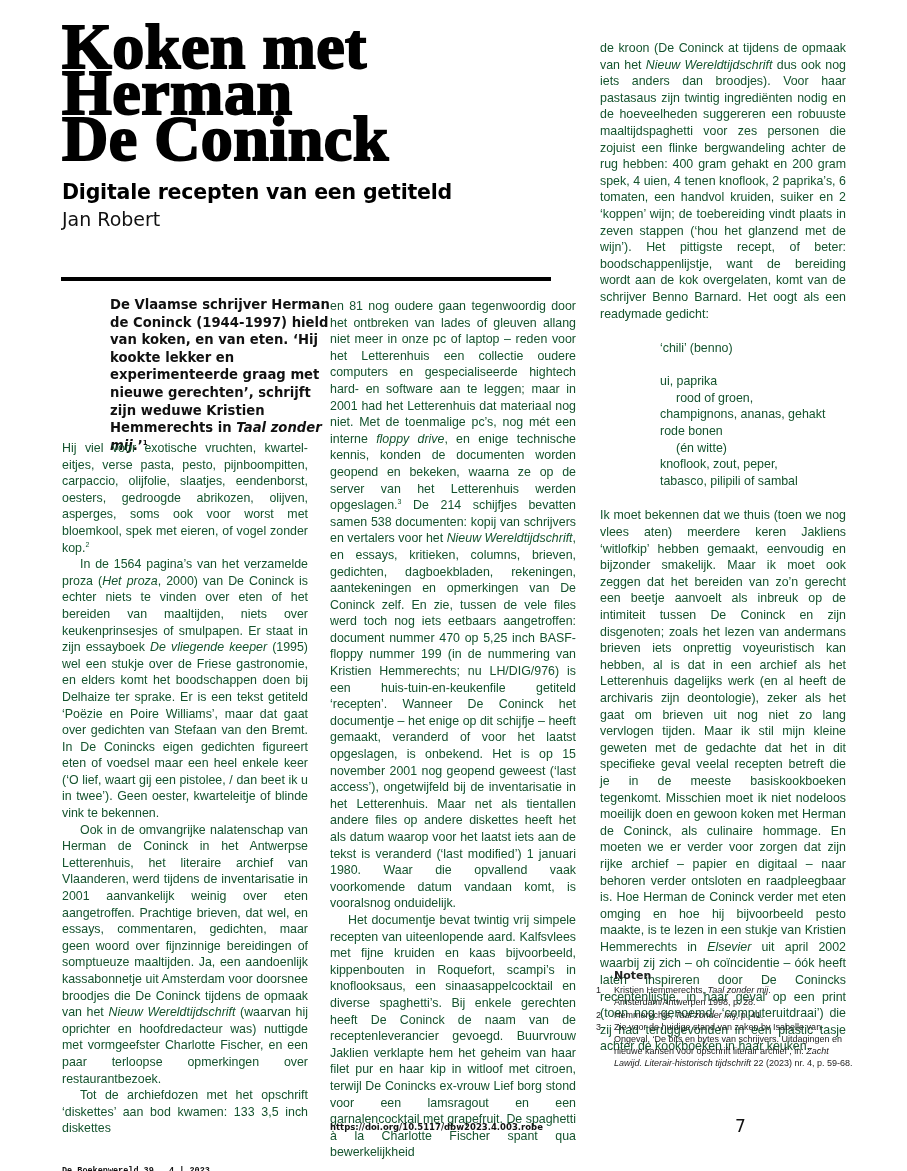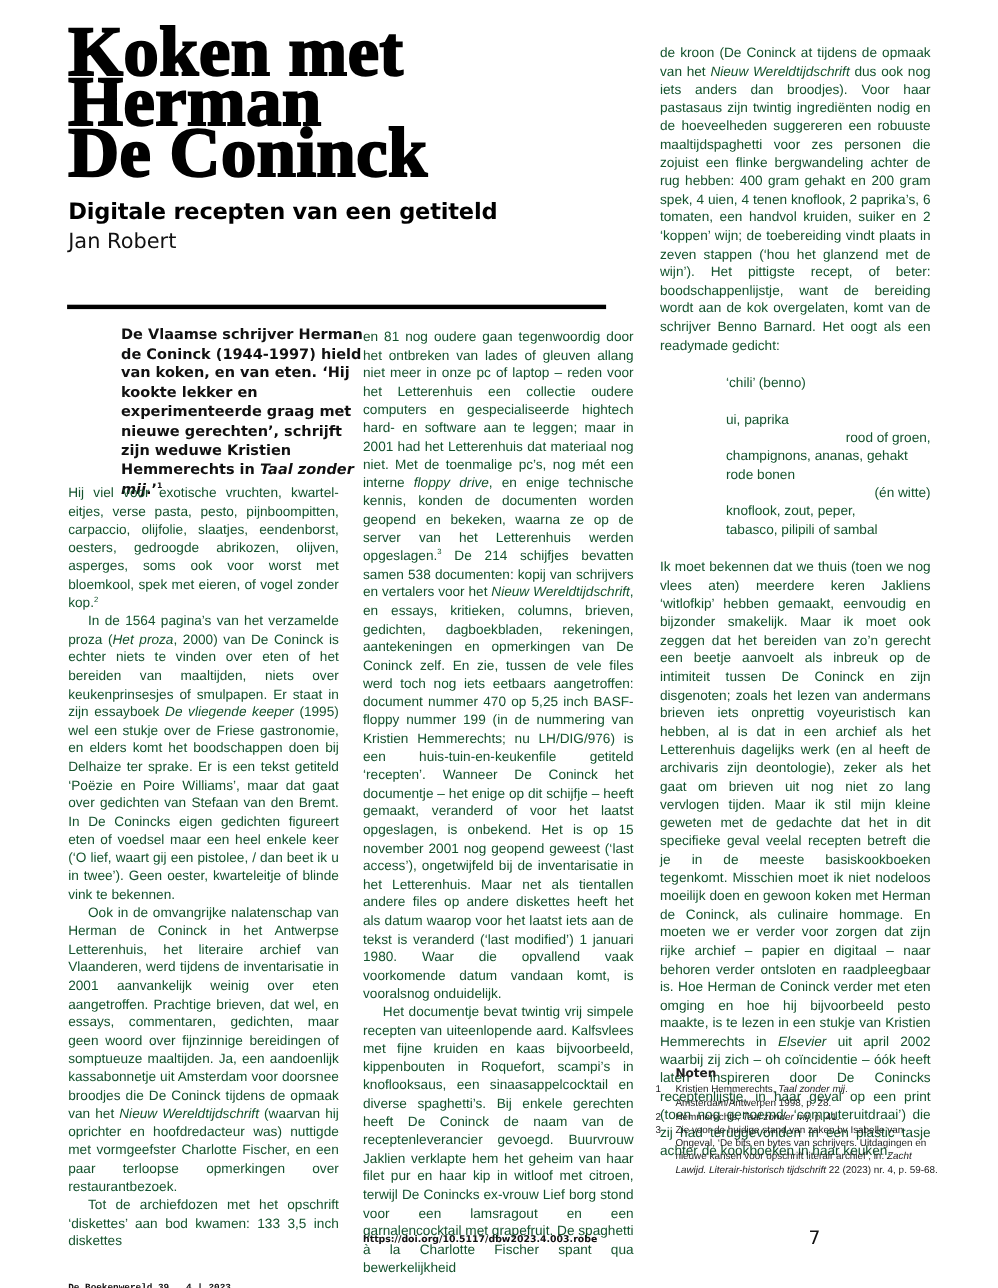--- a/index.html
+++ b/index.html
@@ -29,21 +29,21 @@
       position: absolute; left: 62px; top: 296px; width: 228px;
       font-family: "DejaVu Sans", sans-serif; font-weight: bold; font-size: 13.2px; line-height: 17.6px; color: #111; margin-left: 48px;
     }
     .lede i { font-style: italic; }
     .c1 { left: 62px; top: 440px; width: 246px; }
     .c2 { left: 330px; top: 298px; width: 246px; }
     .c3 { left: 600px; top: 40px; width: 246px; }
     sup { font-size: 7px; vertical-align: super; line-height: 0; }
     .poem { margin: 18px 0 18px 16px; font-family: "Liberation Sans", sans-serif; font-size: 12.4px; line-height: 16.6px; }
     .poem .line { white-space: nowrap; margin-left: 44px; }
-    .poem .ind { padding-left: 16px; text-align: right; }
+    .poem .ind { padding-left: 16px; }
     .poem .gap { height: 16.6px; }
     .notes { position: absolute; left: 596px; top: 970px; width: 262px; font-family: "Liberation Sans", sans-serif; font-size: 9px; line-height: 12.2px; color: #222; }
     .notes-title { font-weight: bold; font-size: 11px; padding-left: 18px; margin-bottom: 2px; font-family: "DejaVu Sans", sans-serif; }
     .note { display: flex; }
     .note .num { width: 18px; flex: none; }
     .note .txt { flex: 1; }
     .footer-left { position: absolute; left: 62px; top: 1166px; font-family: Liberation Mono, monospace; font-weight: bold; font-size: 8.5px; color: #111; white-space: nowrap; text-align: center; }
     .footer-mid { position: absolute; left: 330px; top: 1122px; font-family: "DejaVu Sans", sans-serif; font-weight: bold; font-size: 8.5px; color: #111; white-space: nowrap; }
     .page-num { position: absolute; left: 735px; top: 1116px; font-family: "DejaVu Sans", sans-serif; font-size: 17px; color: #111; }
   </style>

